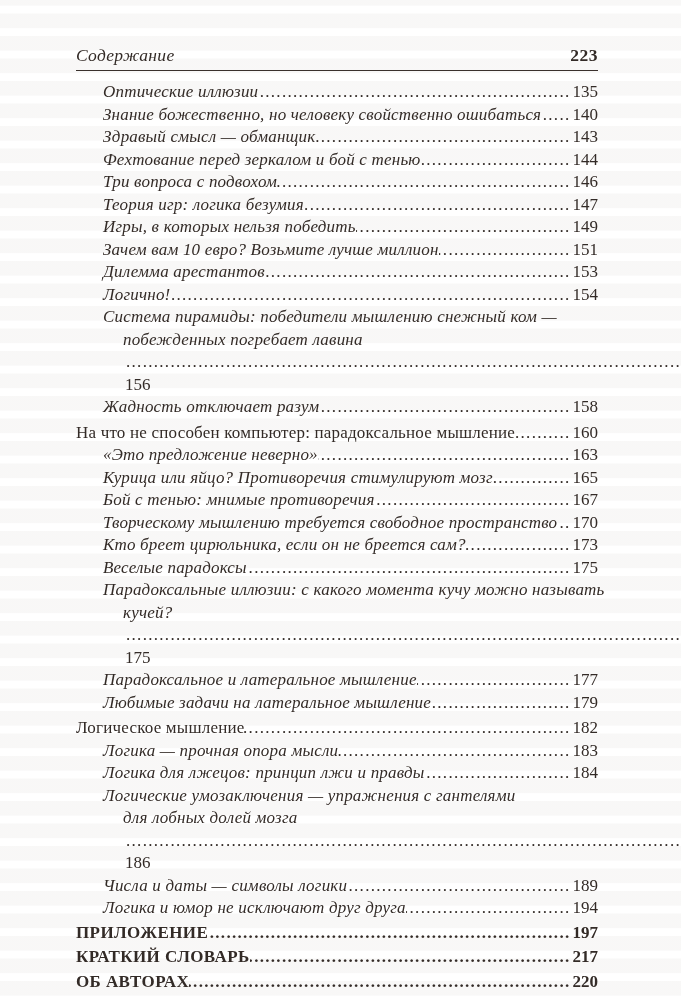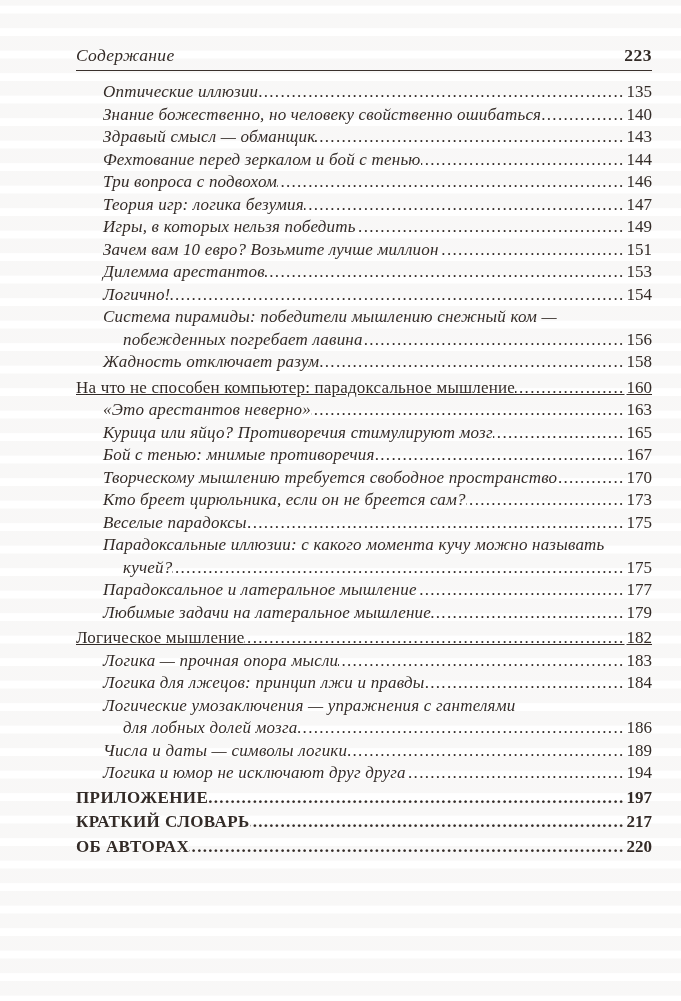--- a/index.html
+++ b/index.html
@@ -21,21 +21,21 @@
     background-size: 100% 22.5px;
     background-repeat: repeat;
     background-position: 0 81px;
     color: #332b27;
     font-family: "Liberation Serif", "DejaVu Serif", serif;
     font-size: 17px;
     overflow: hidden;
     box-sizing: border-box;
   }
   .inner {
-    padding: 0 29px 0 76px;
+    padding: 0 83px 0 76px;
   }
   .hdr {
     display: flex;
     justify-content: space-between;
     align-items: baseline;
     padding-top: 45px;
     padding-bottom: 4px;
     border-bottom: 1.7px solid #3a312d;
     line-height: 21px;
   }
@@ -57,24 +57,24 @@
     align-items: baseline;
     line-height: 22.5px;
   }
   .lbl {
     flex: 0 0 auto;
     letter-spacing: 0.2px;
     white-space: nowrap;
   }
   .lvl-sub { padding-left: 27px; }
   .lvl-sub .lbl { font-style: italic; }
-  .lvl-chapter { margin-top: 3px; text-decoration: underline; }
+  .lvl-chapter { margin-top: 3px; }
   .lvl-appendix { margin-top: 2px; font-weight: bold; }
   .lvl-appendix .lbl { letter-spacing: 0.4px; }
-  .row.cont { padding-left: 47px; }
+  .row.cont { padding-left: 47px; flex-direction: column; }
   .leader {
     flex: 1 1 auto;
     min-width: 6px;
     overflow: hidden;
     white-space: nowrap;
     direction: rtl;          
     font-style: normal;
     padding-left: 3px;
   }
   .leader::before {
@@ -159,21 +159,21 @@
           <span class="lbl">Жадность отключает разум</span>
           <span class="leader"></span>
           <span class="pg">158</span>
         </div>
         <div class="row lvl-chapter">
           <span class="lbl">На что не способен компьютер: парадоксальное мышление</span>
           <span class="leader"></span>
           <span class="pg">160</span>
         </div>
         <div class="row lvl-sub">
-          <span class="lbl">«Это арестантов неверно»</span>
+          <span class="lbl">«Это предложение неверно»</span>
           <span class="leader"></span>
           <span class="pg">163</span>
         </div>
         <div class="row lvl-sub">
           <span class="lbl">Курица или яйцо? Противоречия стимулируют мозг</span>
           <span class="leader"></span>
           <span class="pg">165</span>
         </div>
         <div class="row lvl-sub">
           <span class="lbl">Бой с тенью: мнимые противоречия</span>

